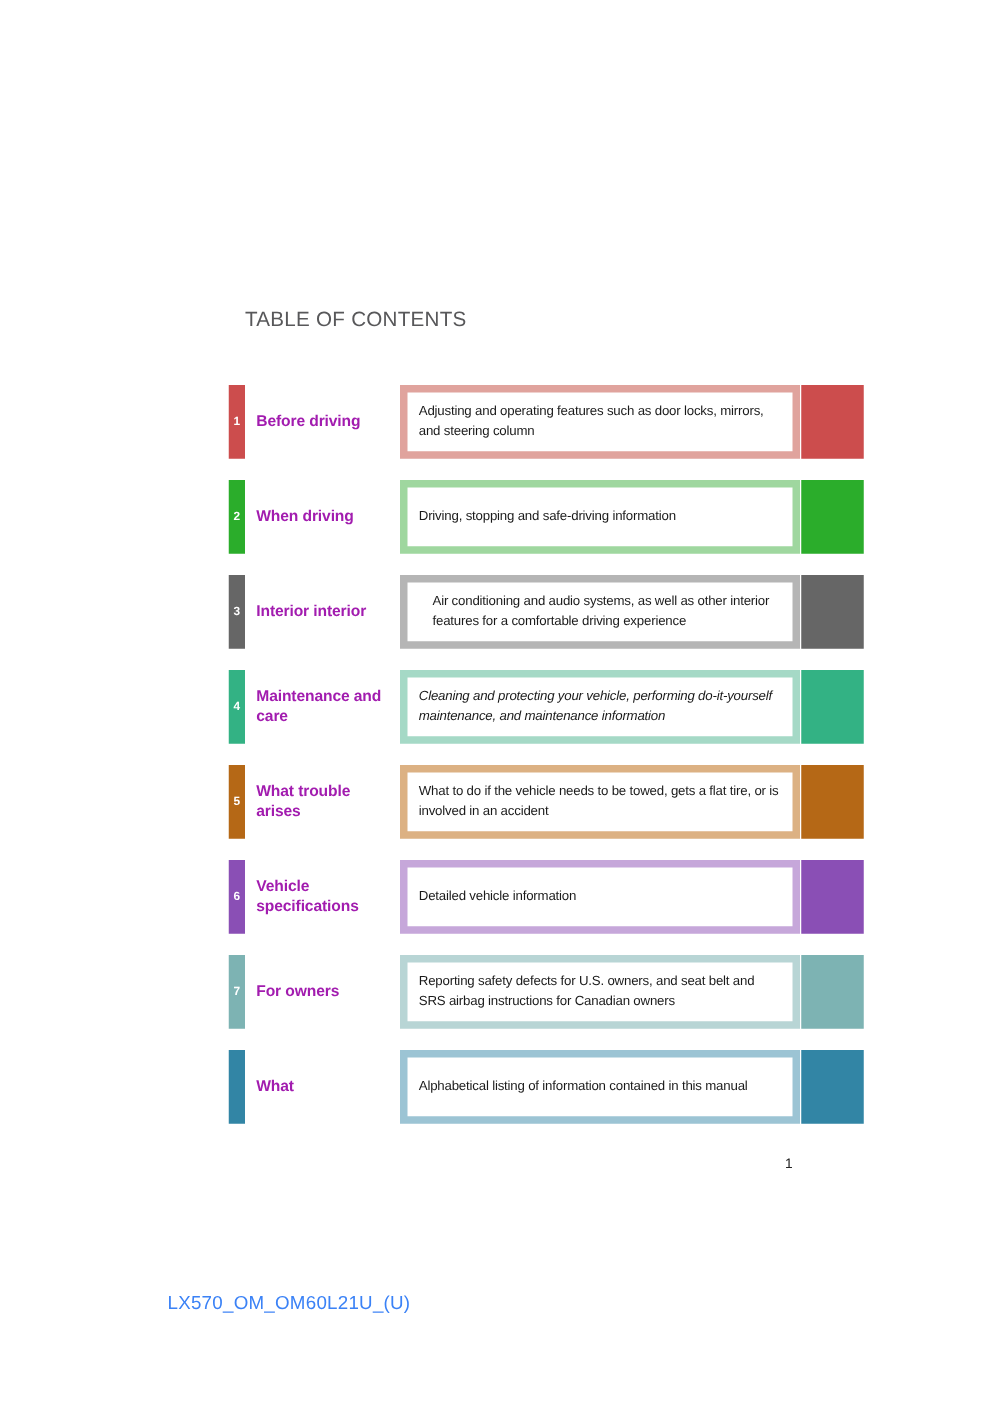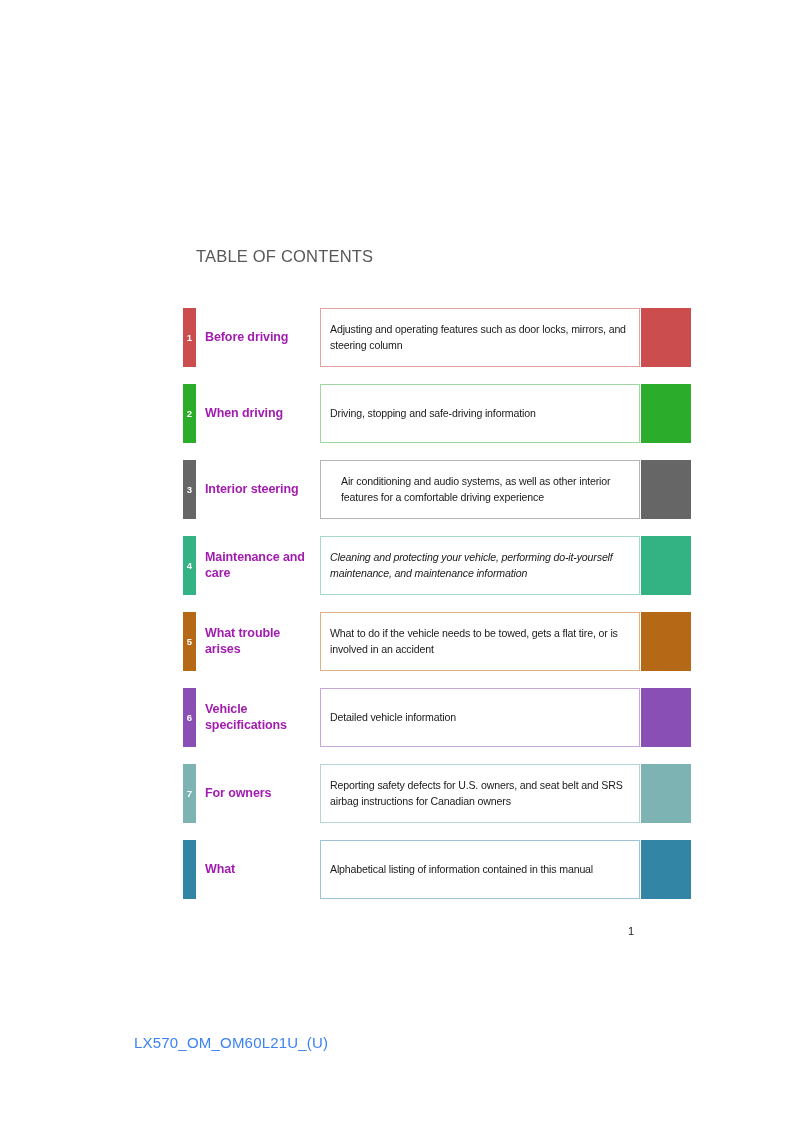--- a/index.html
+++ b/index.html
@@ -88,21 +88,21 @@
   }
 
   
   .desc-box {
     position: absolute;
     left: 320px;
     top: 0;
     width: 320px;
     height: 59px;
     box-sizing: border-box;
-    border: 1px solid #be185d;
+    border: 6px solid #be185d;
     background: #ffffff;
     display: flex;
     align-items: center;
     padding: 0 9px;
   }
   .desc-text {
     font-size: 10.6px;
     color: #1a1a1a;
     line-height: 1.42;
     letter-spacing: -0.15px;
@@ -164,21 +164,21 @@
         <div class="chapter-name">When driving</div>
         <div class="desc-box" style="border-color: rgb(159, 215, 159);">
           <span class="desc-text">Driving, stopping and safe-driving information</span>
         </div>
         <div class="color-block" style="background: rgb(43, 173, 43);"></div>
       </div>
       <div class="toc-row">
         <div class="num-tab" style="background: rgb(102, 102, 102);">
           <span class="num-text">3</span>
         </div>
-        <div class="chapter-name">Interior steering</div>
+        <div class="chapter-name">Interior interior</div>
         <div class="desc-box" style="border-color: rgb(181, 181, 181); padding-left: 20px;">
           <span class="desc-text">Air conditioning and audio systems, as well as other interior features for a comfortable driving experience</span>
         </div>
         <div class="color-block" style="background: rgb(102, 102, 102);"></div>
       </div>
       <div class="toc-row">
         <div class="num-tab" style="background: rgb(51, 178, 132);">
           <span class="num-text">4</span>
         </div>
         <div class="chapter-name">Maintenance and care</div>

